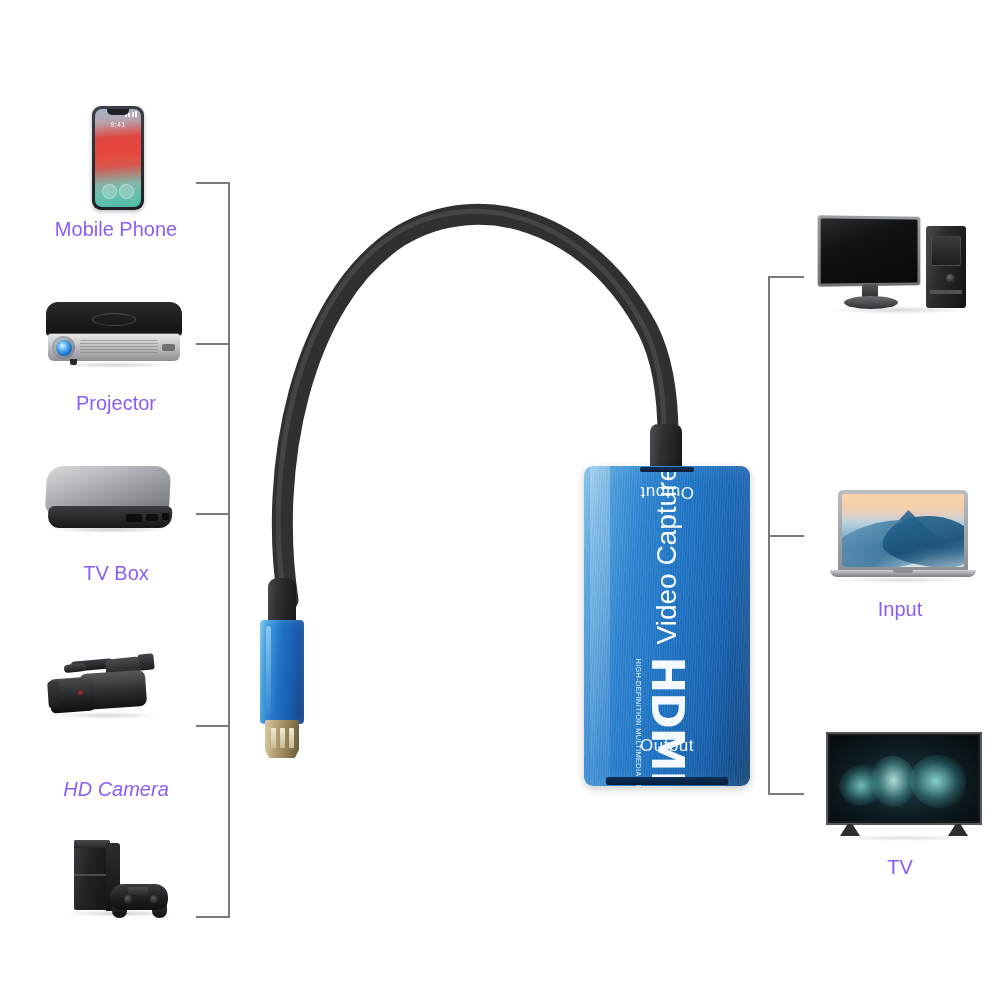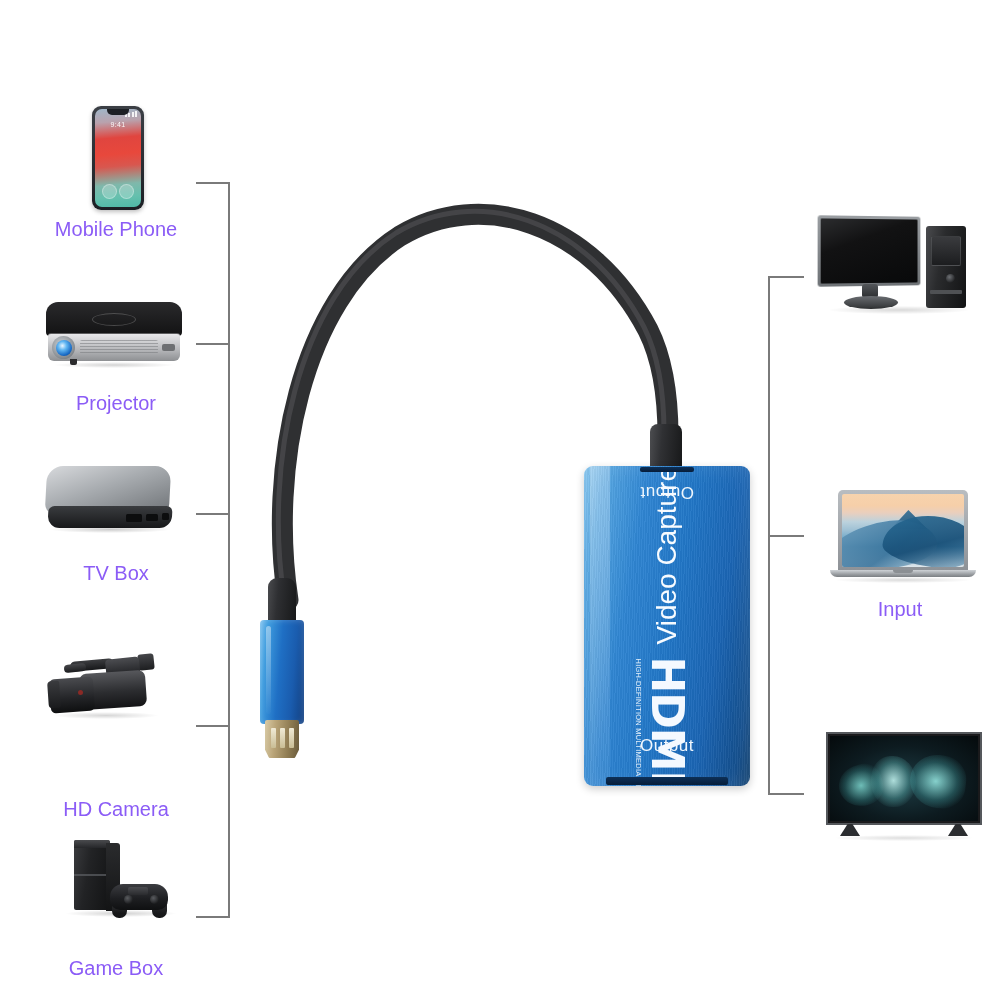--- a/index.html
+++ b/index.html
@@ -748,36 +748,35 @@
     <div class="cam-handle"></div>
     <div class="cam-mic"></div>
     <div class="cam-hood"></div>
     <div class="cam-viewfinder"></div>
     <div class="cam-body"></div>
     <div class="cam-lens-barrel"></div>
     <div class="cam-lens-front"></div>
     <div class="cam-dot"></div>
     <div class="cam-shadow"></div>
   </div>
-  <div class="dev-label" style="left:0px; top:798px; width:232px;">HD Camera</div>
+  <div class="dev-label" style="left:0px; top:778px; width:232px;font-style:italic;">HD Camera</div>
 
   <div class="dev-art" style="left:56px; top:840px; width:130px; height:78px;">
     <div class="con-body"></div>
     <div class="con-top-slab"></div>
     <div class="con-seam"></div>
     <div class="con-side"></div>
     <div class="pad-grip" style="left:56px;"></div>
     <div class="pad-grip" style="left:96px;"></div>
     <div class="pad-body"></div>
     <div class="pad-touch"></div>
     <div class="pad-stick" style="left:68px;"></div>
     <div class="pad-stick" style="left:94px;"></div>
     <div class="gb-shadow"></div>
   </div>
-  <div class="dev-label" style="left:0px; top:957px; width:232px;">Game Box</div>
 
   <div class="dev-art" style="left:818px; top:212px; width:160px; height:104px;">
     <div class="mon-frame">
       <div class="mon-screen"></div>
     </div>
     <div class="mon-neck"></div>
     <div class="mon-base"></div>
     <div class="tower-body"></div>
     <div class="tower-panel"></div>
     <div class="tower-knob"></div>
@@ -804,20 +803,21 @@
       <div class="tv-screen">
         <div class="tv-bloom-left"></div>
         <div class="tv-bloom-mid"></div>
         <div class="tv-bloom-right"></div>
       </div>
     </div>
     <div class="tv-leg" style="left:14px;"></div>
     <div class="tv-leg" style="left:122px;"></div>
     <div class="tv-shadow"></div>
   </div>
+  <div class="dev-label" style="left:800px; top:856px; width:200px;">TV</div>
 
   <svg id="cable-svg" width="1000" height="1000">
     <path d="M 288 600
              C 268 470, 300 300, 400 236
              C 480 188, 590 220, 648 330
              C 664 362, 668 400, 668 436" fill="none" stroke="#2f3032" stroke-width="21" stroke-linecap="round"></path>
     <path d="M 288 600
              C 268 470, 300 300, 400 236
              C 480 188, 590 220, 648 330
              C 664 362, 668 400, 668 436" fill="none" stroke="#55565a" stroke-width="5" stroke-linecap="round" opacity="0.55" transform="translate(-4,-3)"></path>

